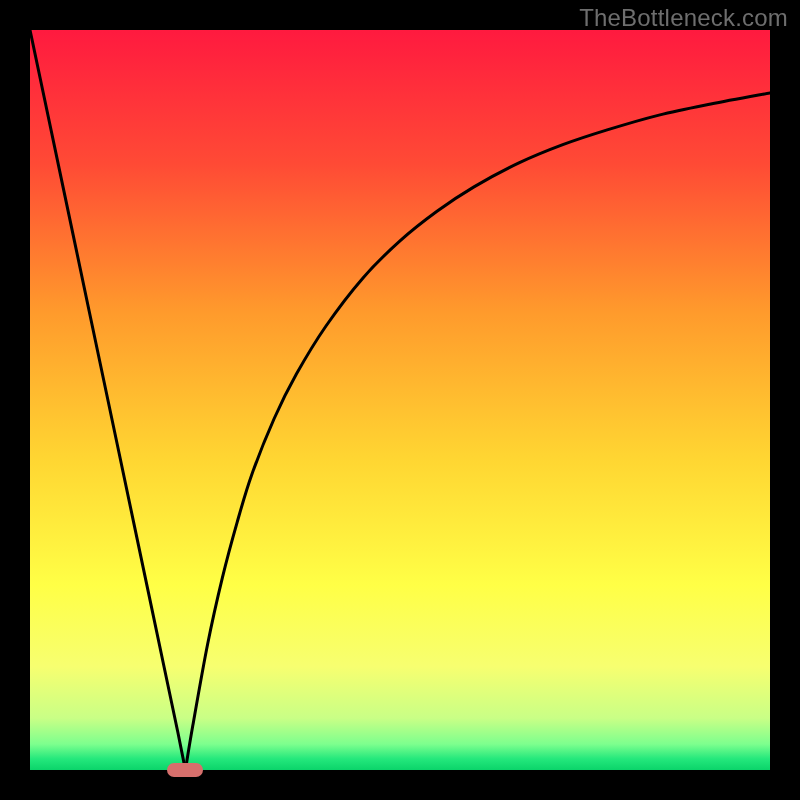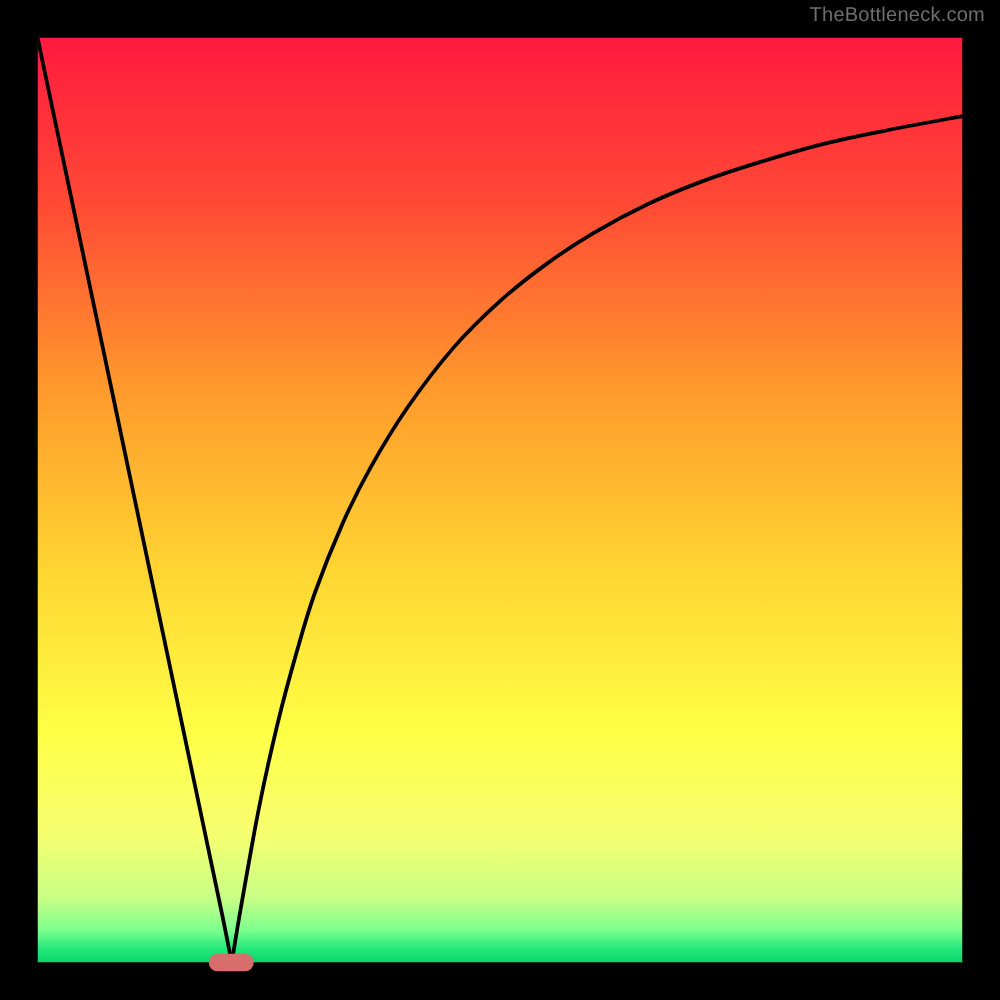--- a/index.html
+++ b/index.html
@@ -14,21 +14,21 @@
   .page {
     position: relative;
     width: 800px;
     height: 800px;
     background: #000;
   }
   .watermark {
     position: absolute;
     top: 4px;
     right: 12px;
-    font-size: 16px;
+    font-size: 24px;
     font-weight: 500;
     color: #6e6e6e;
     letter-spacing: 0.2px;
     z-index: 10;
   }
   .plot-frame {
     position: absolute;
     left: 30px;
     top: 30px;
     width: 740px;

